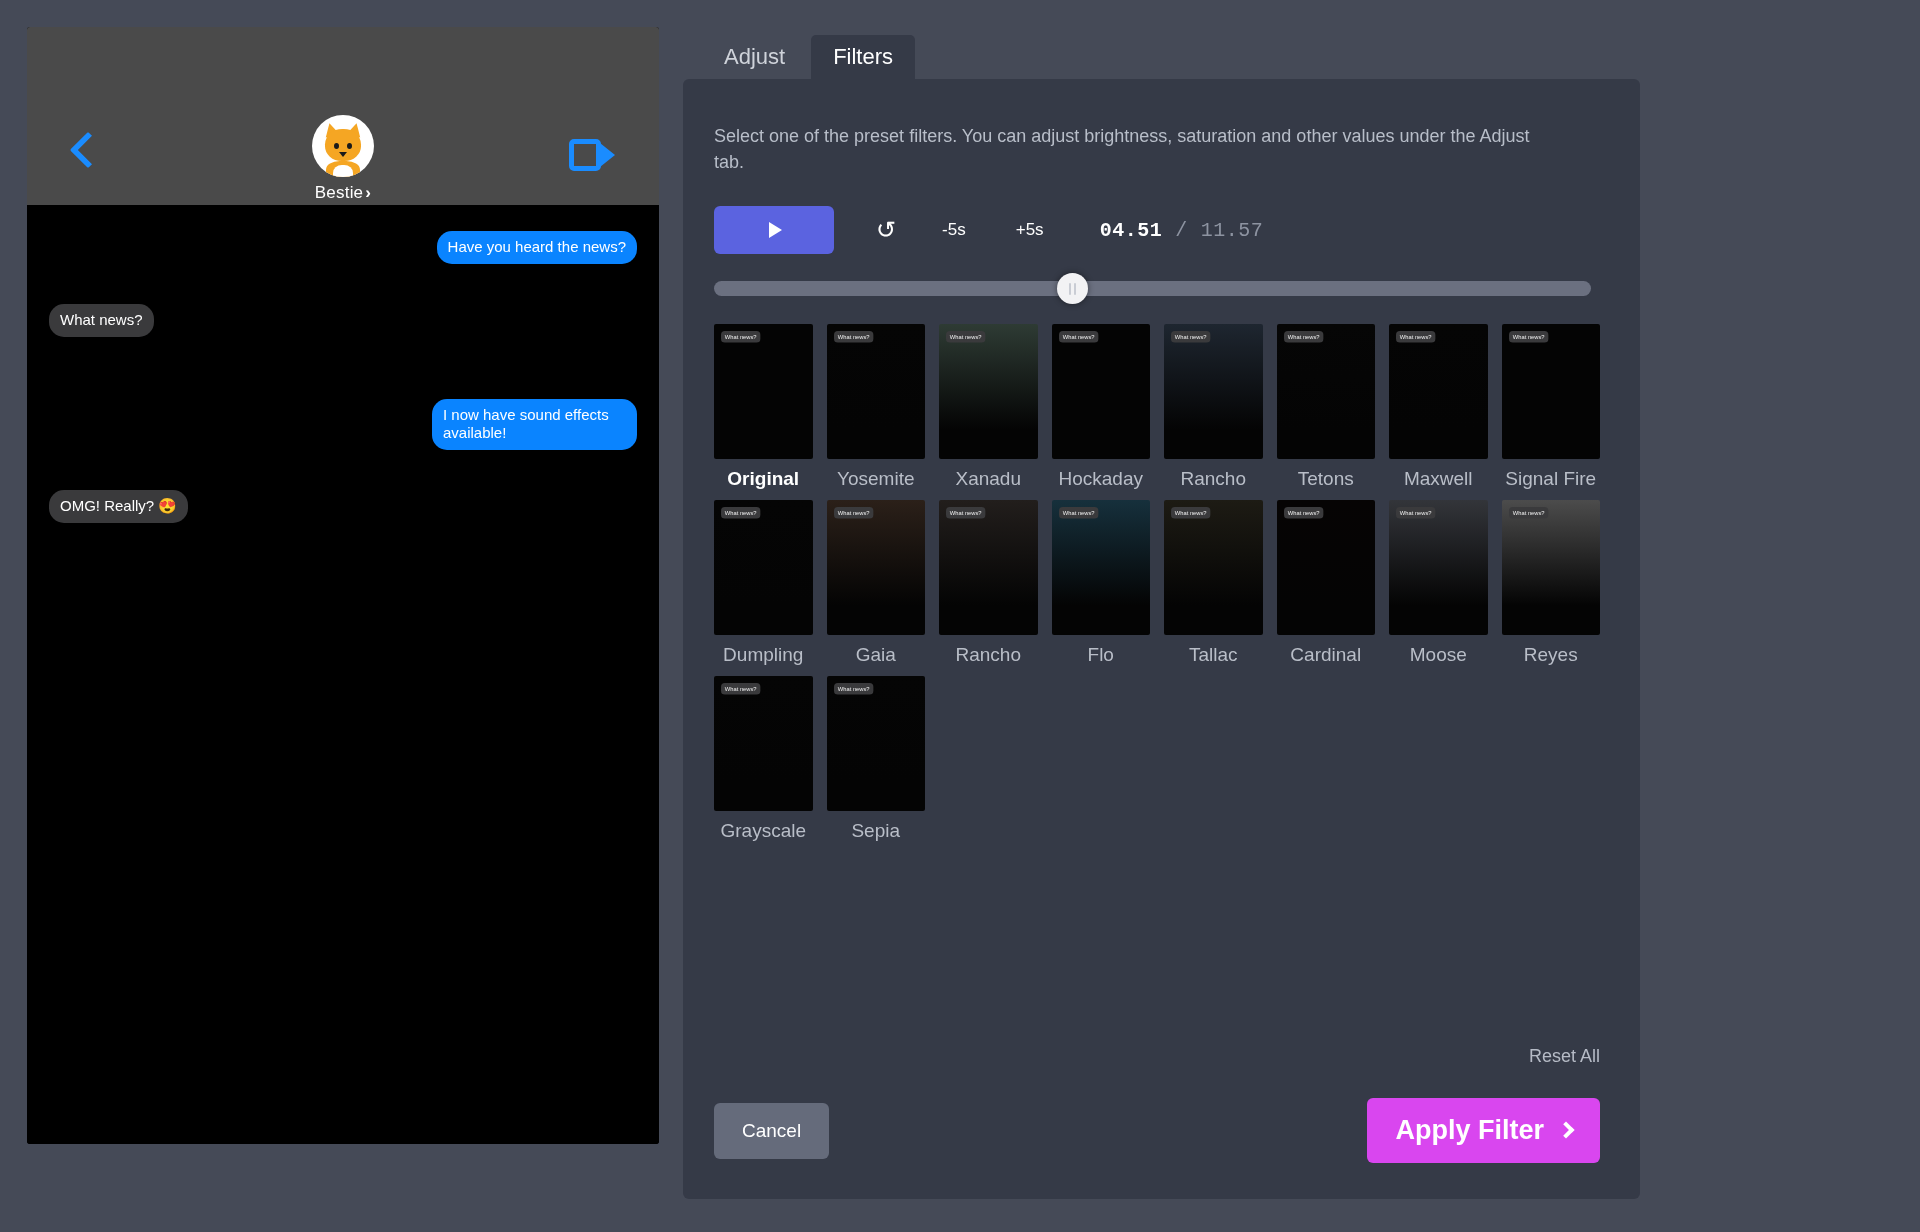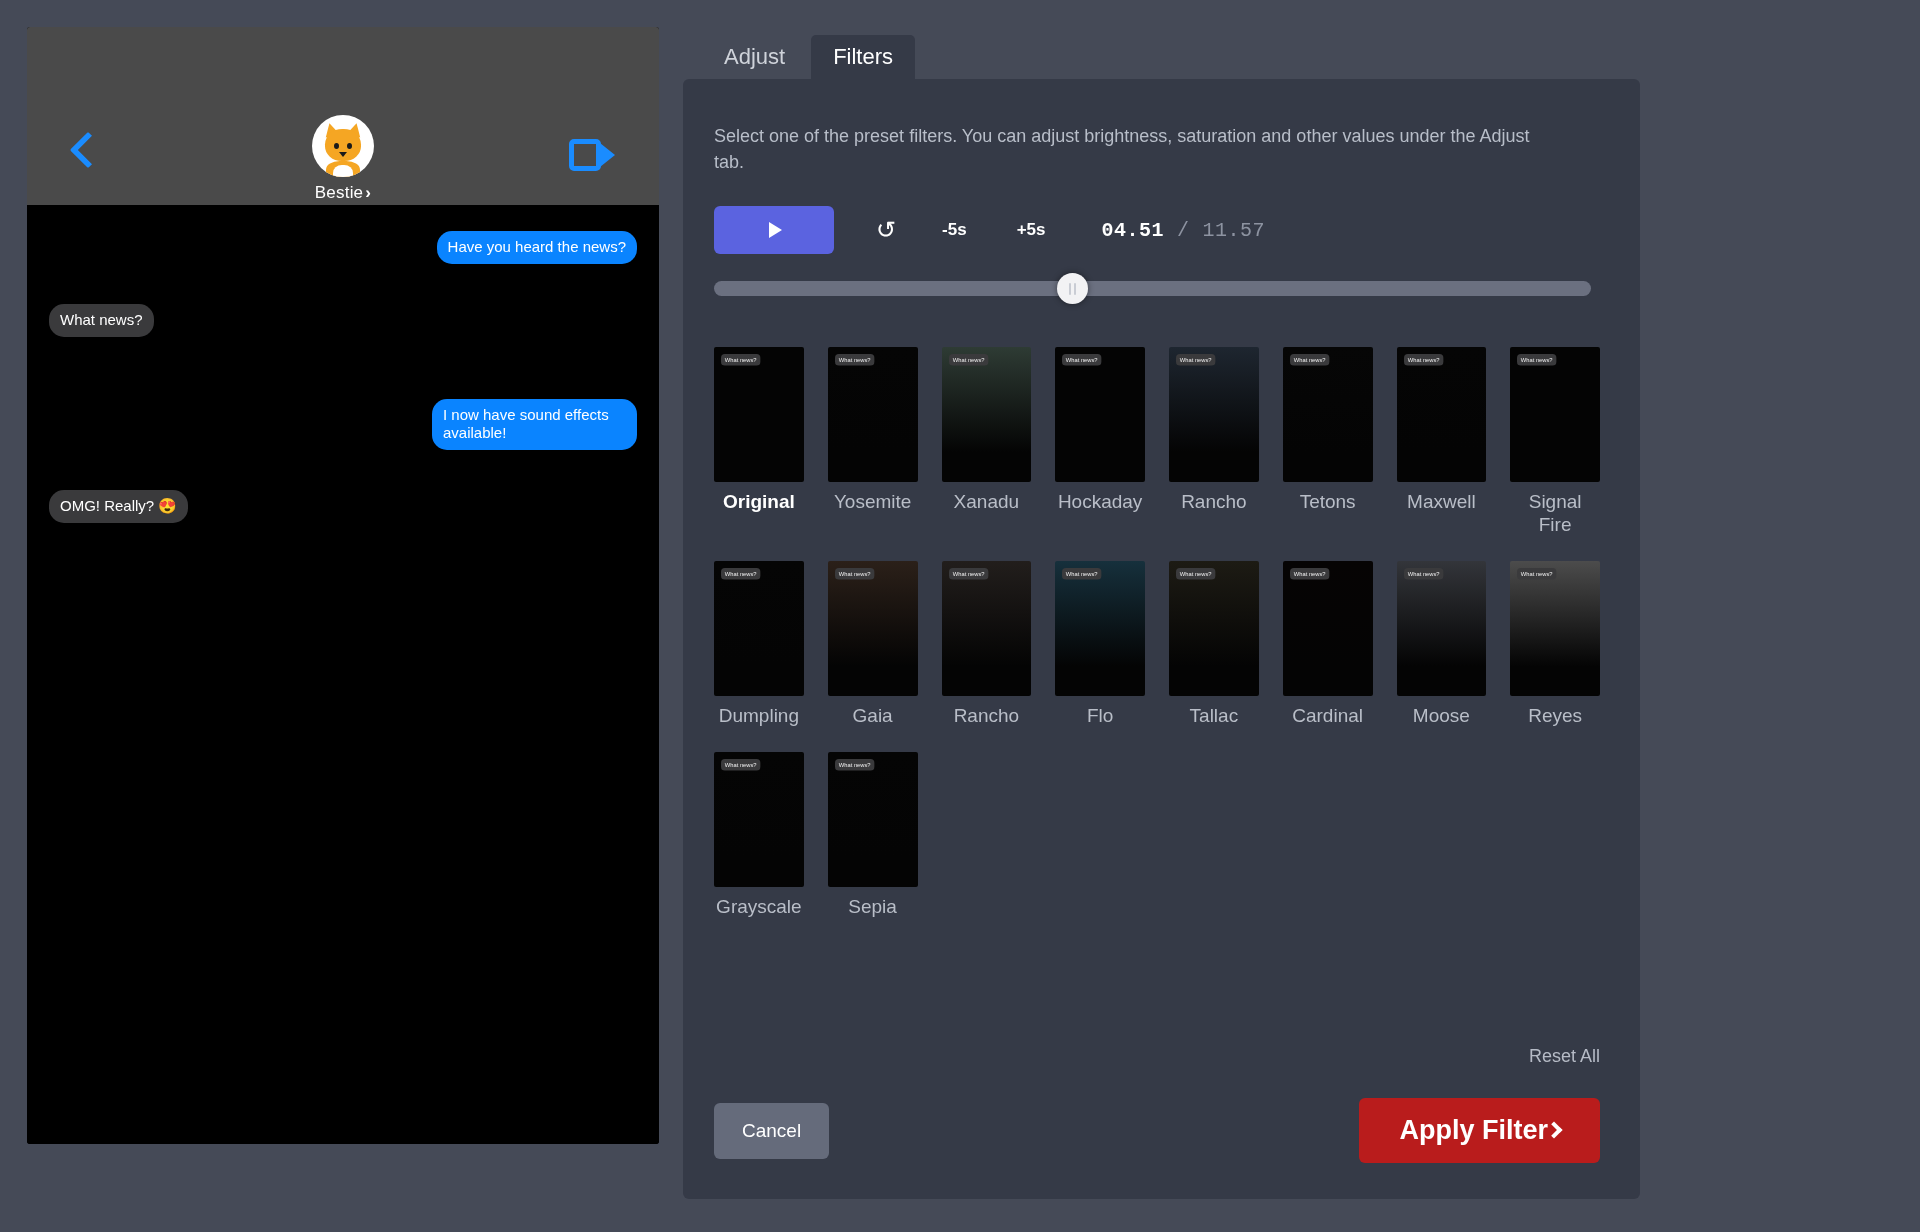--- a/index.html
+++ b/index.html
@@ -239,21 +239,21 @@
     border-top: 8px solid transparent;
     border-bottom: 8px solid transparent;
     border-left: 13px solid #fff;
     margin-left: 3px;
   }
   .t-btn {
     background: none; border: none; cursor: pointer;
     color: #ffffff;
     font-family: "Liberation Sans", sans-serif;
     font-size: 17px;
-    font-weight: 700;
+    font-weight: 400;
     padding: 0;
   }
   .restart-btn { margin-left: 42px; font-size: 24px; font-weight: 400; }
   .minus5 { margin-left: 46px; }
   .plus5  { margin-left: 50px; }
   .time-wrap {
     margin-left: 56px;
     font-family: "Liberation Mono", monospace;
     font-size: 20px;
     letter-spacing: .5px;
@@ -293,26 +293,25 @@
   }
   .scrub-thumb i {
     display: block;
     width: 2px; height: 12px;
     background: #c9ccd4;
     border-radius: 1px;
   }
 
   
   .filter-grid {
-    margin-top: 48px;
+    margin-top: 25px;
     display: grid;
     grid-template-columns: repeat(8, 1fr);
     column-gap: 14px;
     row-gap: 9px;
-    gap: 24px;
   }
   .filter-cell { cursor: pointer; }
   .thumb {
     width: 100%;
     height: 135px;
     background: #040404;
     border-radius: 2px;
     position: relative;
     overflow: hidden;
   }
@@ -364,29 +363,29 @@
     background: #656b7b;
     color: #ffffff;
     border: none;
     border-radius: 6px;
     font-size: 19px;
     padding: 17px 28px;
     cursor: pointer;
     font-family: "Liberation Sans", sans-serif;
   }
   .apply-btn {
-    background: #b91c1c;
+    background: #d946ef;
     color: #ffffff;
     border: none;
     border-radius: 6px;
     font-size: 27px;
     font-weight: 700;
-    padding: 17px 40px;
+    padding: 17px 28px;
     cursor: pointer;
-    display: flex; align-items: center; 
+    display: flex; align-items: center; gap: 16px;
     font-family: "Liberation Sans", sans-serif;
   }
   .apply-chev {
     width: 12px; height: 12px;
     border-top: 4px solid #fff;
     border-right: 4px solid #fff;
     transform: rotate(45deg);
     display: inline-block;
     margin-bottom: 2px;
   }

